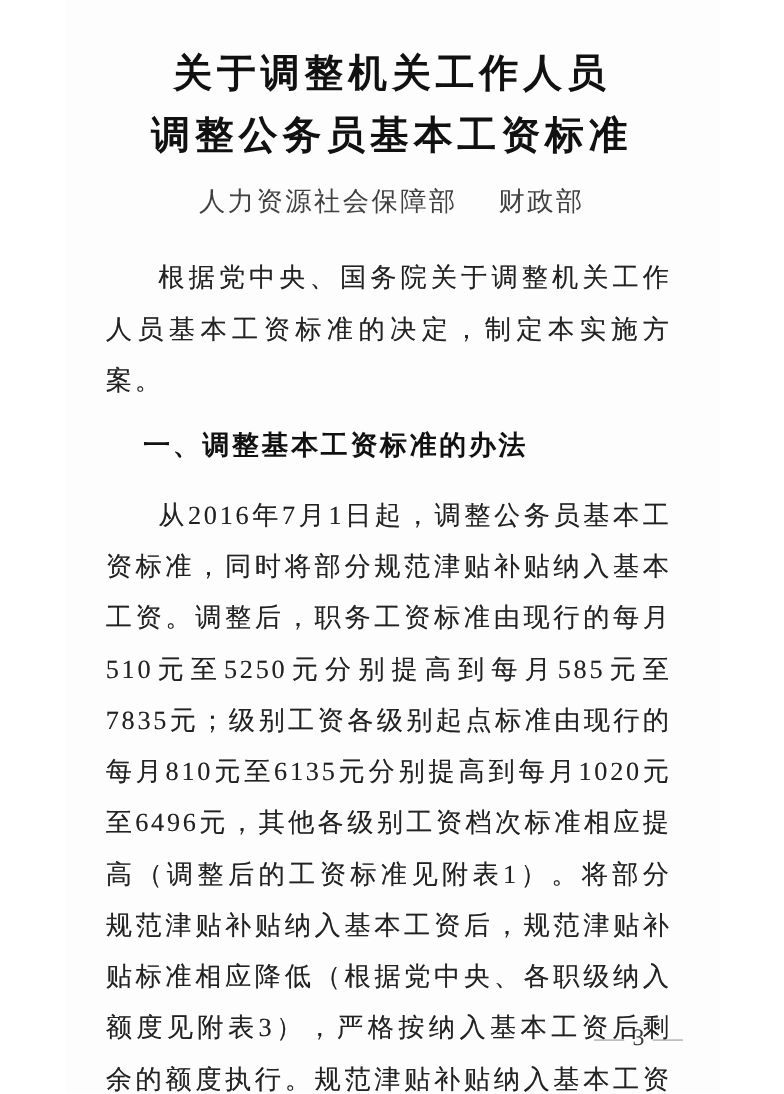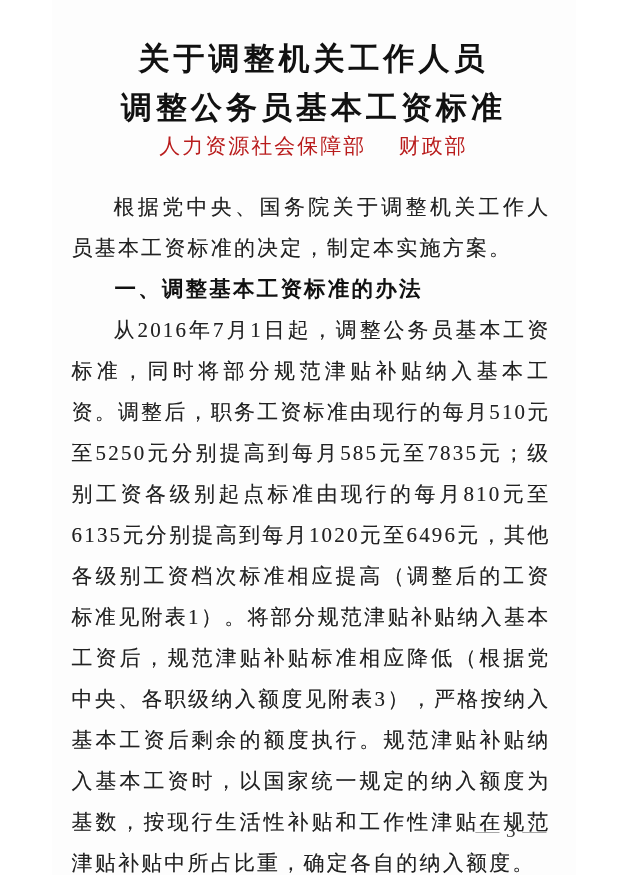--- a/index.html
+++ b/index.html
@@ -24,44 +24,45 @@
     margin: 34px 0 0 0;
     text-align: center;
     font-size: 31px;
     font-weight: bold;
     color: var(--ink-strong);
     letter-spacing: 4px;
     line-height: 49px;
   }
   .doc-title .title-line { display: block; }
   .byline {
+    margin-top: 15px;
     text-align: center;
     font-size: 21px;
     letter-spacing: 2px;
-    color: #b91c1c;
+    color: #404040;
   }
   .byline .org + .org { margin-left: 1.2em; }
   .doc-body {
     margin-top: 27px;
     padding: 0 25px 0 20px;
     font-size: 21px;
     line-height: 41px;
     letter-spacing: 2.2px;
     text-align: justify;
     text-justify: inter-character;
     color: var(--ink);
   }
   .para {
-    margin: 0;
+    margin: 13px;
     text-indent: 2em;
     text-shadow: 0 0 0.4px rgba(0,0,0,0.35);
   }
   .section-heading {
     margin: 0;
-    font-family: Liberation Sans, sans-serif;
+    font-family: Liberation Mono, monospace;
     font-weight: bold;
     font-size: 21.5px;
     line-height: 41px;
     letter-spacing: 2.2px;
     text-indent: 2em;
     color: var(--ink-strong);
   }
   .page-footer {
     position: absolute;
     top: 820px;

